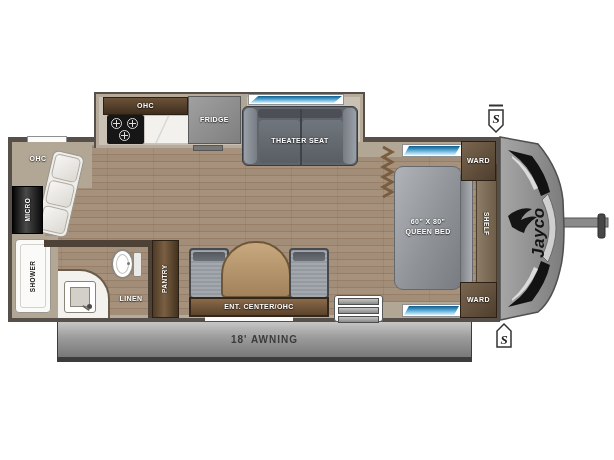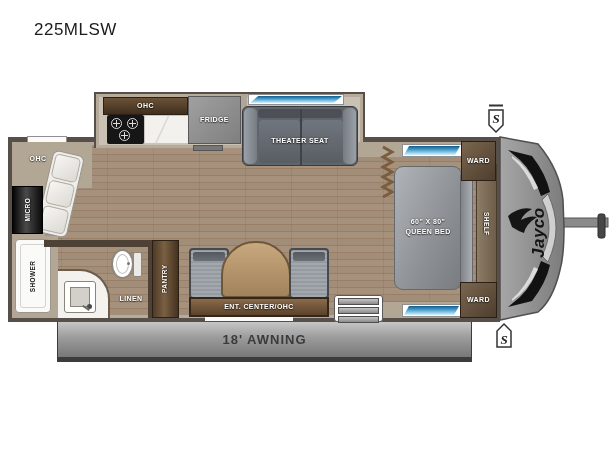--- a/index.html
+++ b/index.html
@@ -37,25 +37,24 @@
   .benchcap{position:absolute;left:2px;right:2px;top:2px;height:9px;border-radius:2px;
             background:linear-gradient(180deg,#54585e,#6b7077);}
   .stepbar{width:39px;height:5px;margin:2px auto 0 auto;border:1px solid #4e4e4e;
            background:linear-gradient(180deg,#c4c4c4,#8b8b8b);}
 </style>
 </head>
 <body>
 
 <div id="stage">
 
-  <div class="abs" style="left:34px;top:20px;font-size:17px;color:#1b1b1b;letter-spacing:.5px;">225MLSW</div>
 
   <div class="abs" style="left:57px;top:321px;width:415px;height:41px;border:1px solid #3c3c3c;border-bottom-width:5px;
        background:linear-gradient(180deg,#c6c6c6,#9b9b9b 45%,#787878);display:flex;align-items:center;justify-content:center;">
-    <span class="dlbl" style="font-size:13px;">18' AWNING</span>
+    <span class="dlbl" style="font-size:10px;">18' AWNING</span>
   </div>
 
   <div class="abs wallbox" style="left:8px;top:137px;width:492px;height:185px;"></div>
   <div class="abs floor" style="left:12px;top:142px;width:484px;height:176px;"></div>
 
   <div class="abs winframe" style="left:27px;top:136px;width:40px;height:8px;background:#fbfbfb;"></div>
 
   <div class="abs tan" style="left:12px;top:142px;width:80px;height:46px;"></div>
   <div class="abs tan" style="left:12px;top:186px;width:33px;height:52px;"></div>
   <div class="abs lbl" style="left:16px;top:155px;width:44px;">OHC</div>

